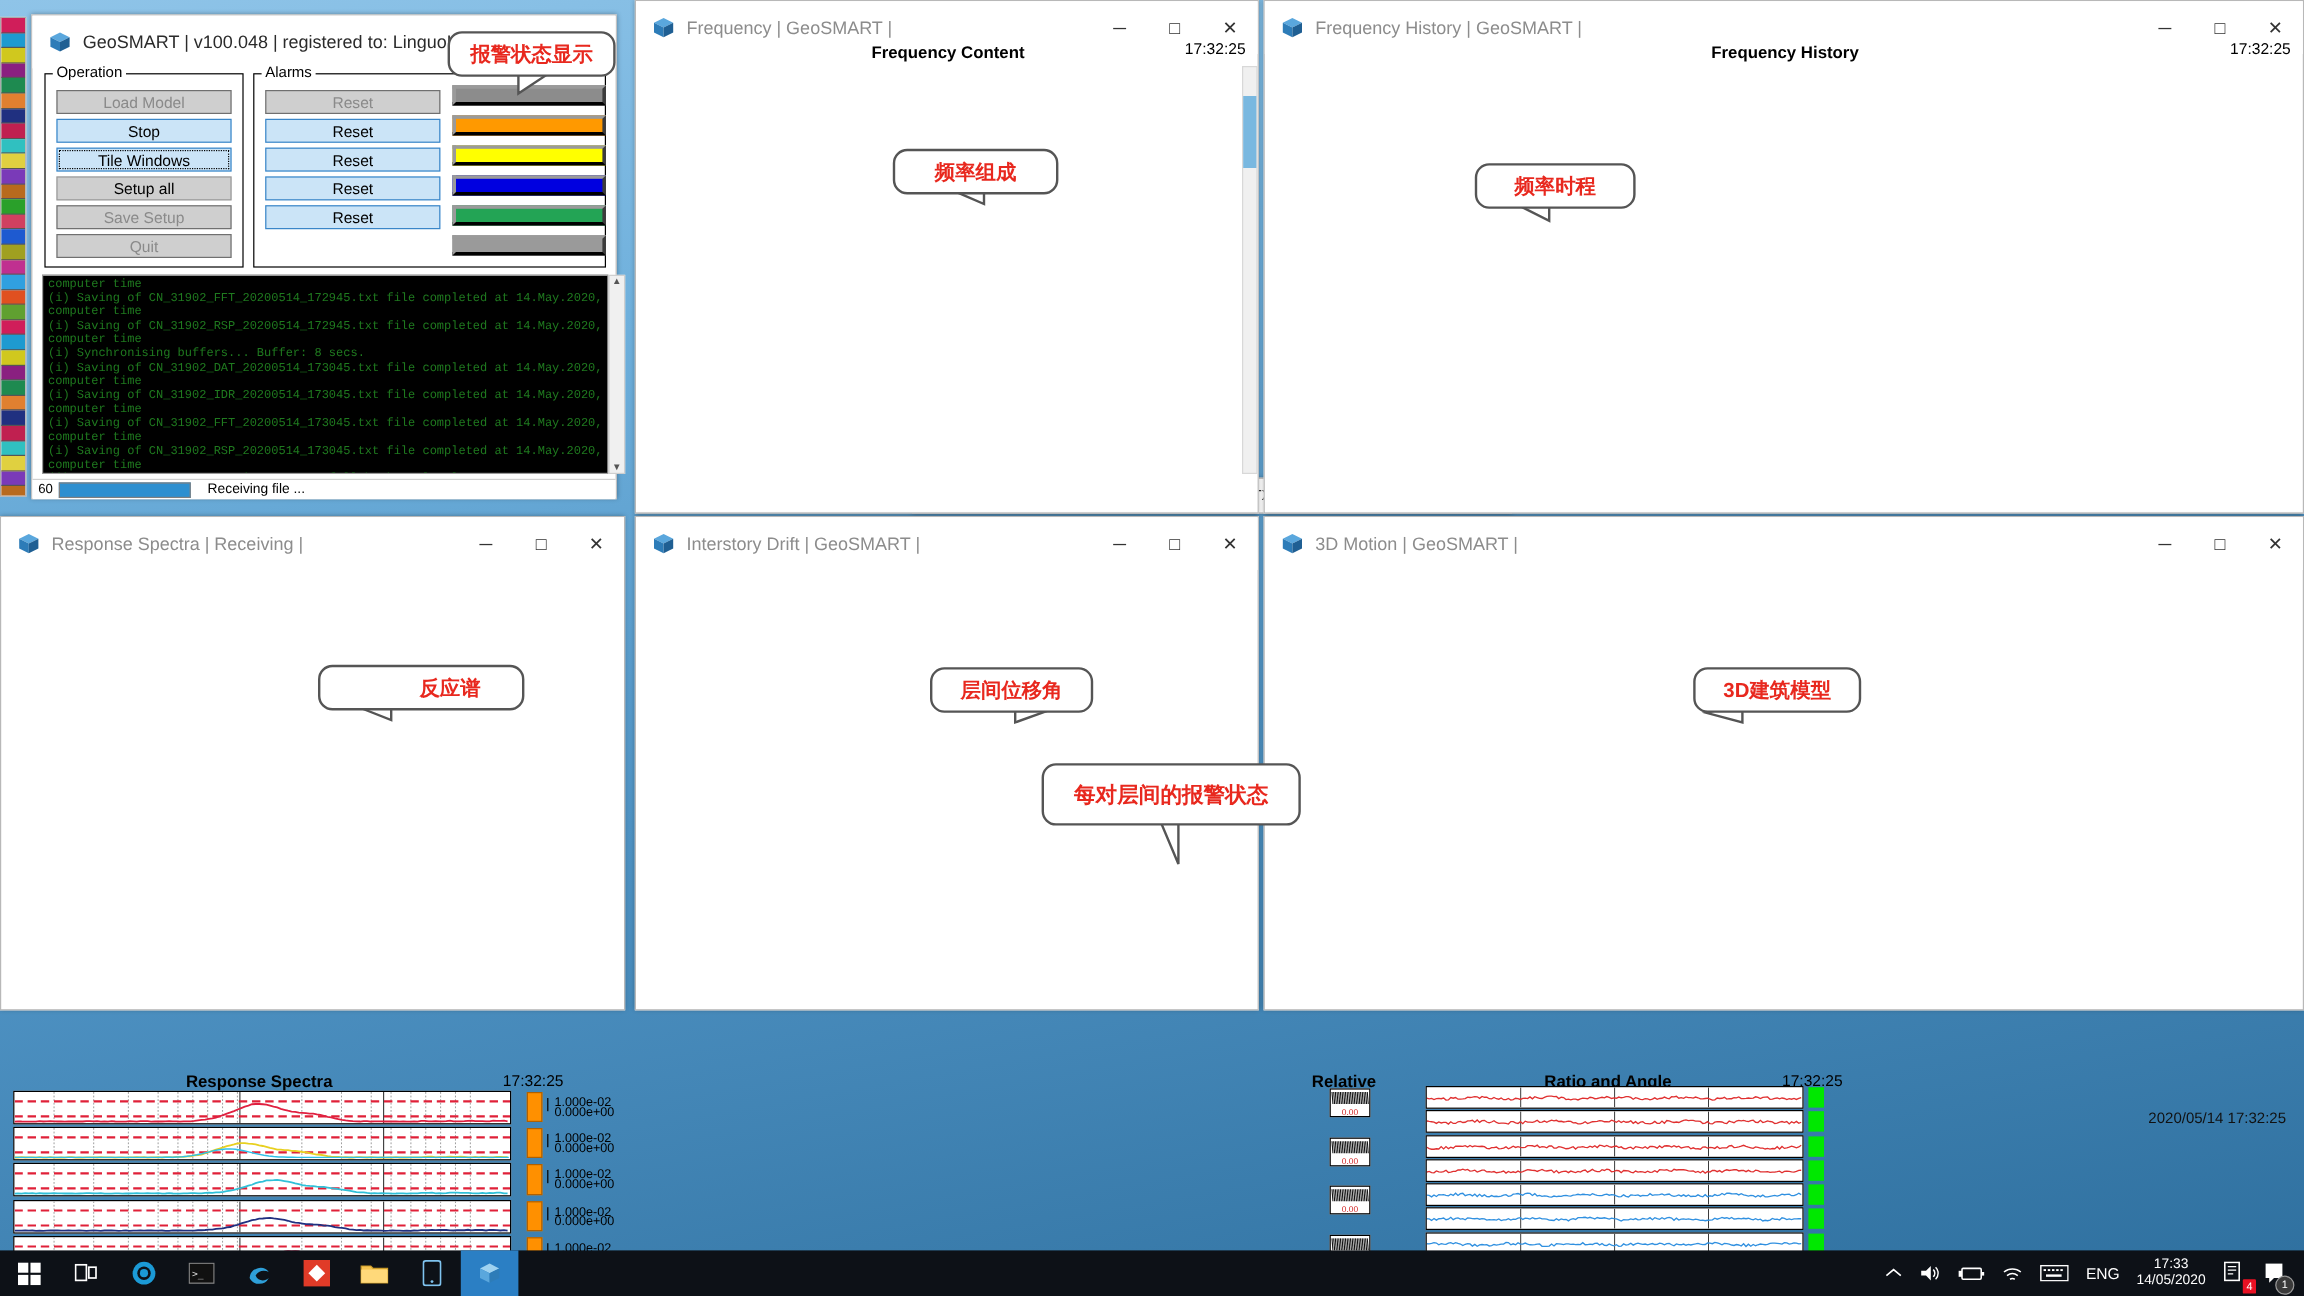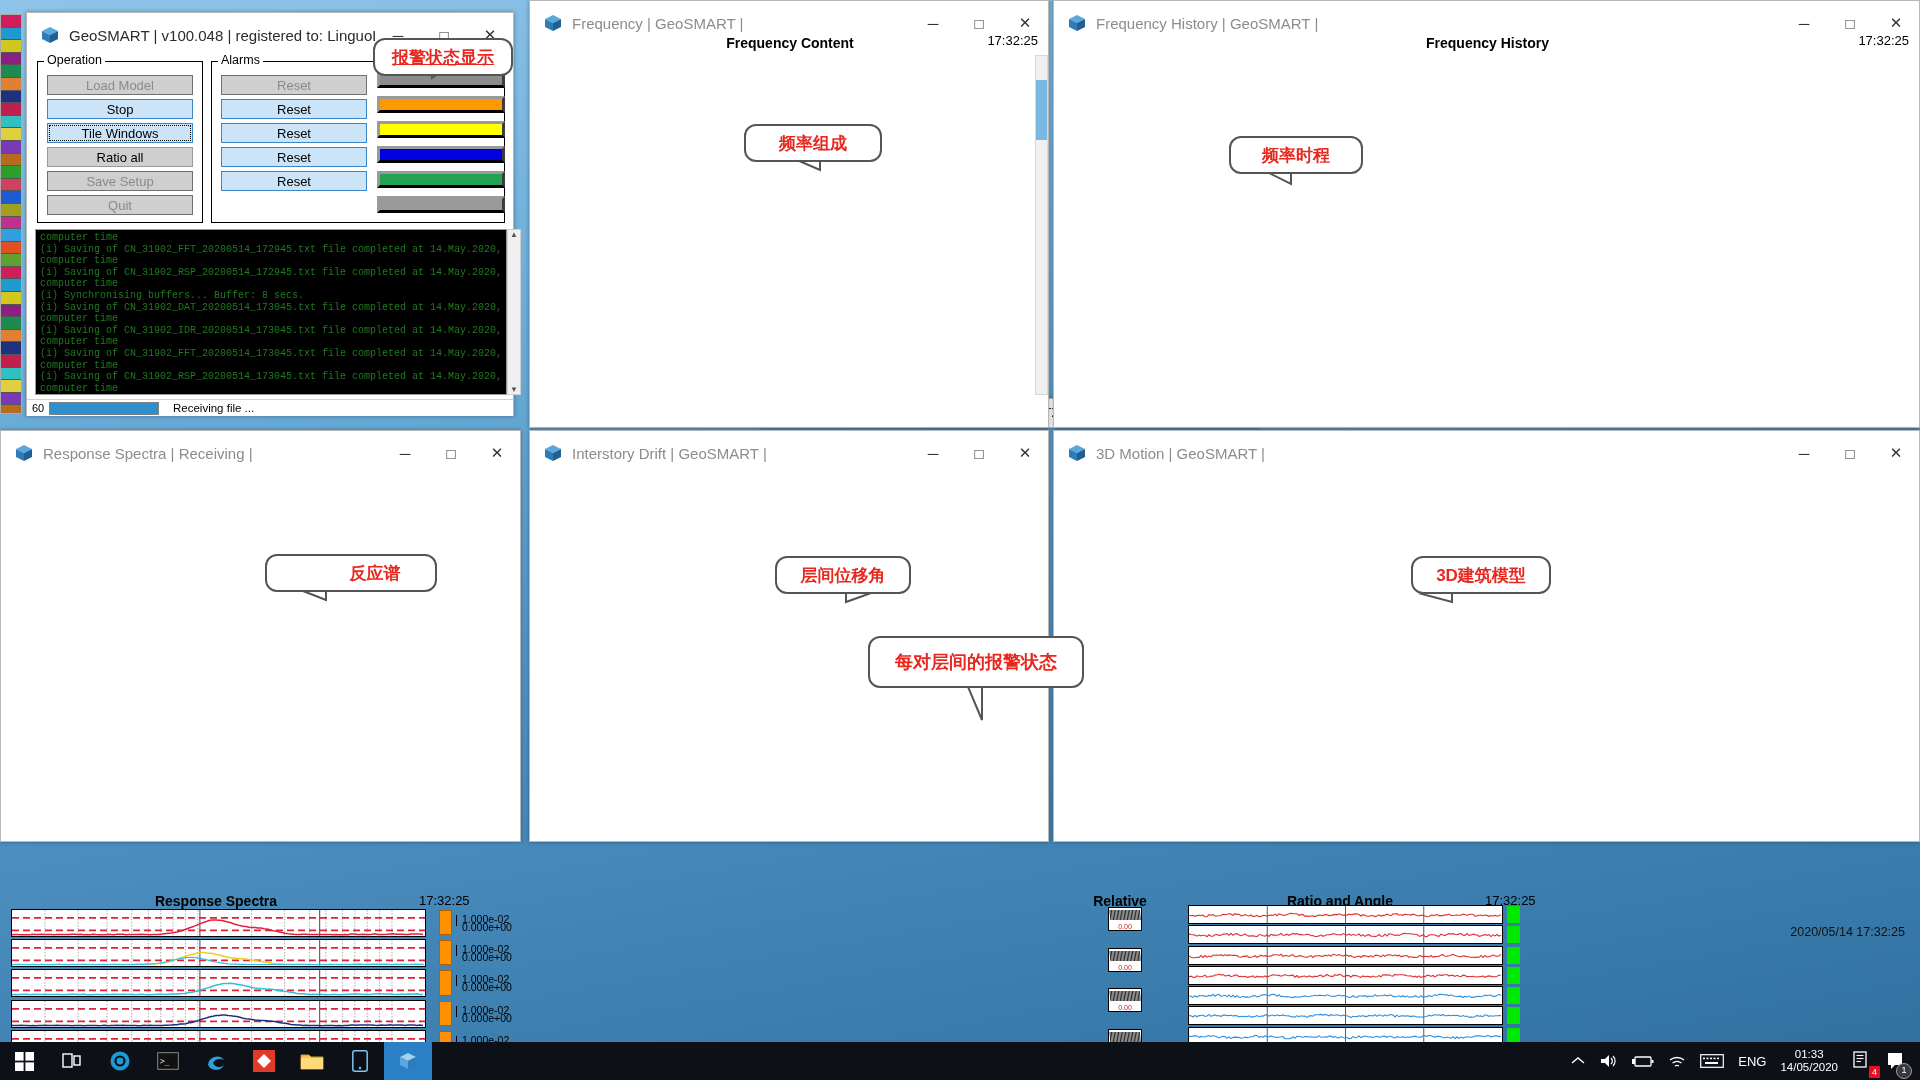--- a/index.html
+++ b/index.html
@@ -114,21 +114,21 @@
         <div class="cl">✕</div>
       </div>
     </div>
 
     <div class="grp" style="left:10px;top:48px;width:166px;height:162px;">
       <span class="grpTtl">Operation</span>
     </div>
     <div class="btn" style="left:20px;top:62px;width:146px;height:20px;">Load Model</div>
     <div class="btn en" style="left:20px;top:86px;width:146px;height:20px;">Stop</div>
     <div class="btn en foc" style="left:20px;top:110px;width:146px;height:20px;">Tile Windows</div>
-    <div class="btn gr" style="left:20px;top:134px;width:146px;height:20px;">Ratio all</div>
+    <div class="btn gr" style="left:20px;top:134px;width:146px;height:20px;">Setup all</div>
     <div class="btn" style="left:20px;top:158px;width:146px;height:20px;">Save Setup</div>
     <div class="btn" style="left:20px;top:182px;width:146px;height:20px;">Quit</div>
 
     <div class="grp" style="left:184px;top:48px;width:294px;height:162px;">
       <span class="grpTtl">Alarms</span>
     </div>
     <div class="btn" style="left:194px;top:62px;width:146px;height:20px;">Reset</div>
     <div class="btn en" style="left:194px;top:86px;width:146px;height:20px;">Reset</div>
     <div class="btn en" style="left:194px;top:110px;width:146px;height:20px;">Reset</div>
     <div class="btn en" style="left:194px;top:134px;width:146px;height:20px;">Reset</div>
@@ -1079,21 +1079,21 @@
         <div>□</div>
         <div class="cl">✕</div>
       </div>
     </div>
 
     <div style="position:absolute;right:14px;top:494px;font-size:12.5px;color:#111;">2020/05/14 17:32:25</div>
 
     <div id="m3dLeftNums"></div>
   </div>
 
-  <div class="callout" style="left:373px;top:38px;width:136px;height:34px;text-decoration:underline;">报警状态显示</div>
+  <div class="callout" style="left:373px;top:26px;width:136px;height:34px;">报警状态显示</div>
   <svg class="tail" style="left:430px;top:60px;width:40px;height:26px;" viewBox="0 0 40 26">
       <path d="M2 0 L2 18 L26 2 Z" fill="#fff" stroke="#555" stroke-width="2"></path>
       <path d="M3 1 L24 1" stroke="#fff" stroke-width="4"></path>
     </svg>
 
   <div class="callout" style="left:744px;top:124px;width:134px;height:34px;">频率组成</div>
   <svg class="tail" style="left:780px;top:154px;width:50px;height:30px;" viewBox="0 0 50 30">
       <path d="M40 0 L40 16 L10 3 Z" fill="#fff" stroke="#555" stroke-width="2"></path>
       <path d="M38 1 L14 1" stroke="#fff" stroke-width="4"></path>
     </svg>
@@ -1222,21 +1222,21 @@
               <rect x="6.5" y="3.6" width="2" height="1.6"></rect>
               <rect x="10" y="3.6" width="2" height="1.6"></rect>
               <rect x="13.5" y="3.6" width="2" height="1.6"></rect>
               <rect x="17" y="3.6" width="2" height="1.6"></rect>
               <rect x="5" y="8" width="13" height="2"></rect>
             </g>
           </svg>
       </div>
       <div style="font-size:13px;">ENG</div>
       <div class="clock">
-        <span>01:33</span>
+        <span>17:33</span>
         <span>14/05/2020</span>
       </div>
       <div style="position:relative;">
         <svg width="20" height="20" viewBox="0 0 20 20">
             <rect x="2" y="1" width="12" height="15" fill="none" stroke="#fff" stroke-width="1.3"></rect>
             <g stroke="#fff" stroke-width="1.1">
               <line x1="4.5" y1="4.5" x2="11.5" y2="4.5"></line>
               <line x1="4.5" y1="7.5" x2="11.5" y2="7.5"></line>
               <line x1="4.5" y1="10.5" x2="9" y2="10.5"></line>
             </g>

